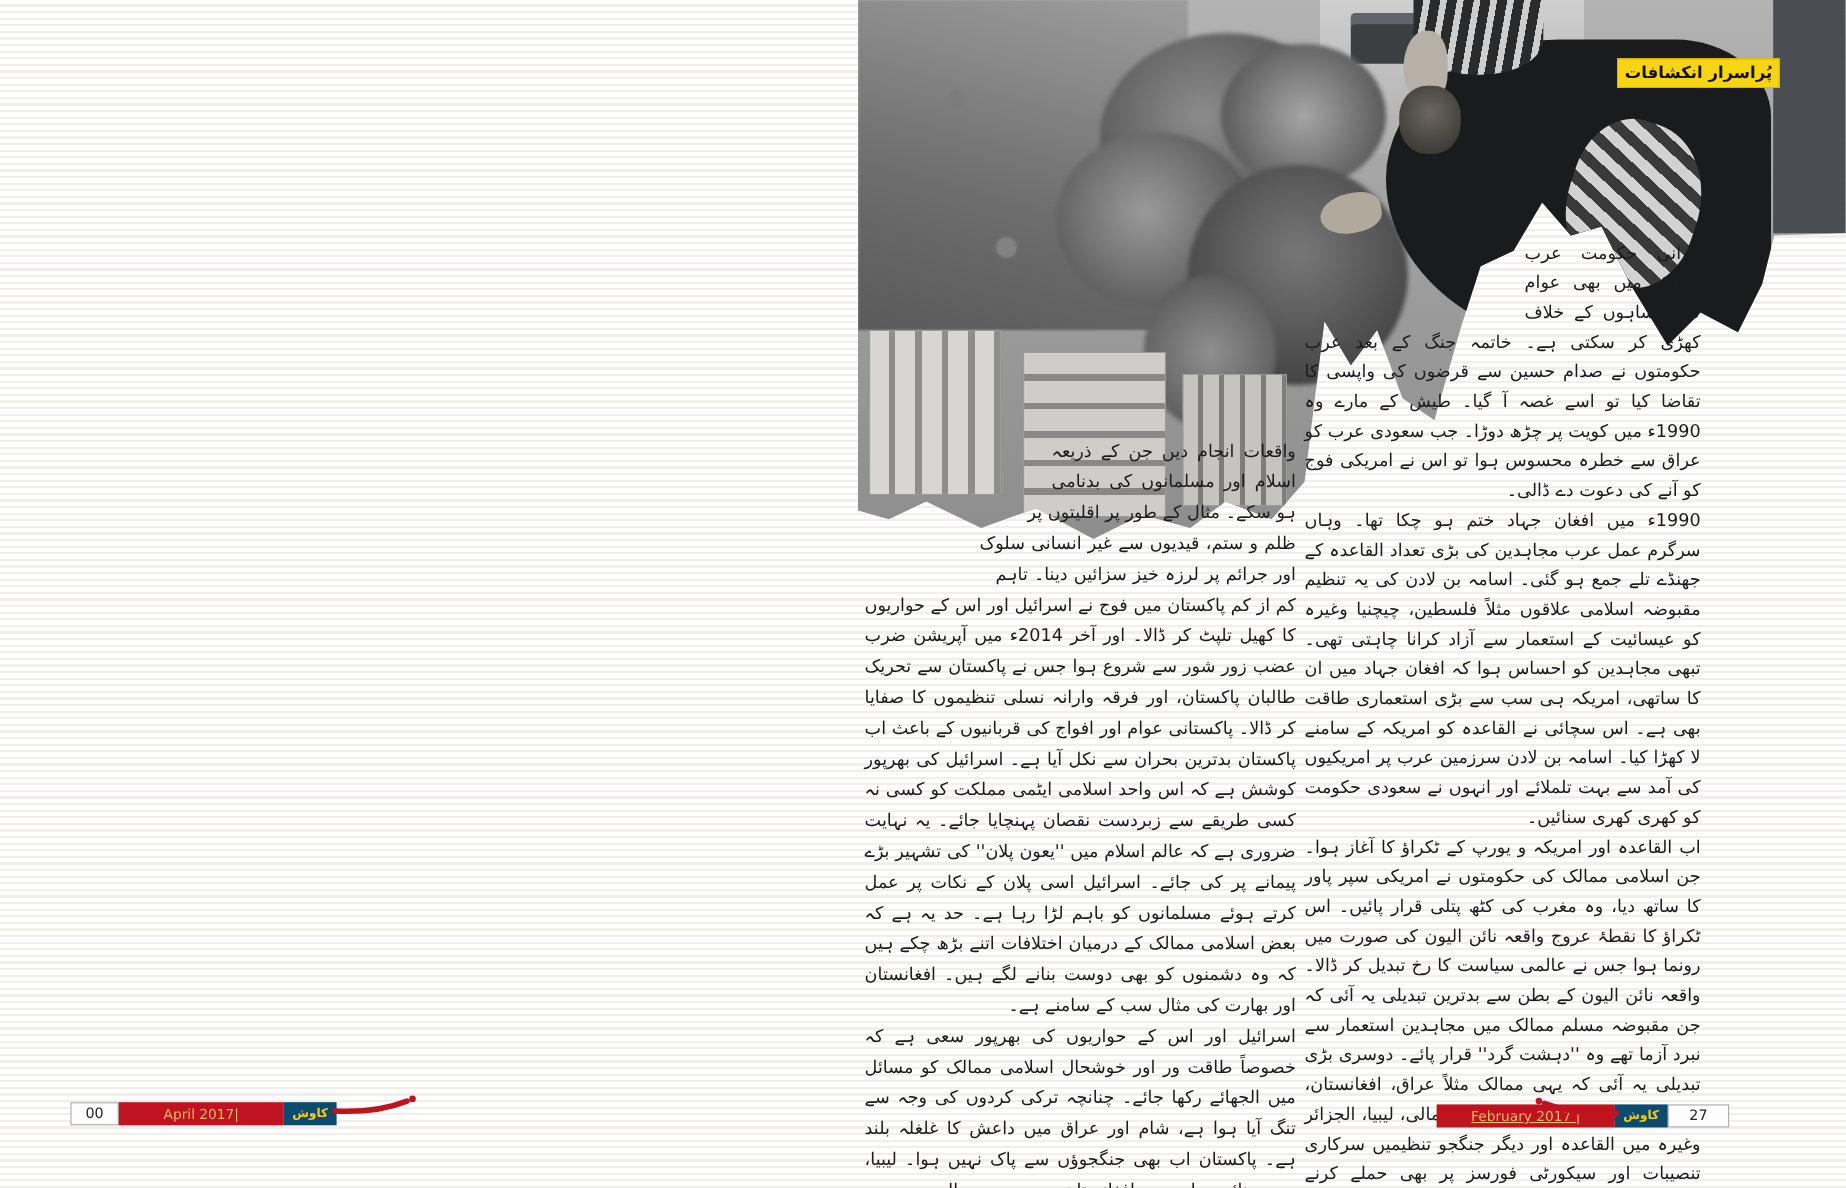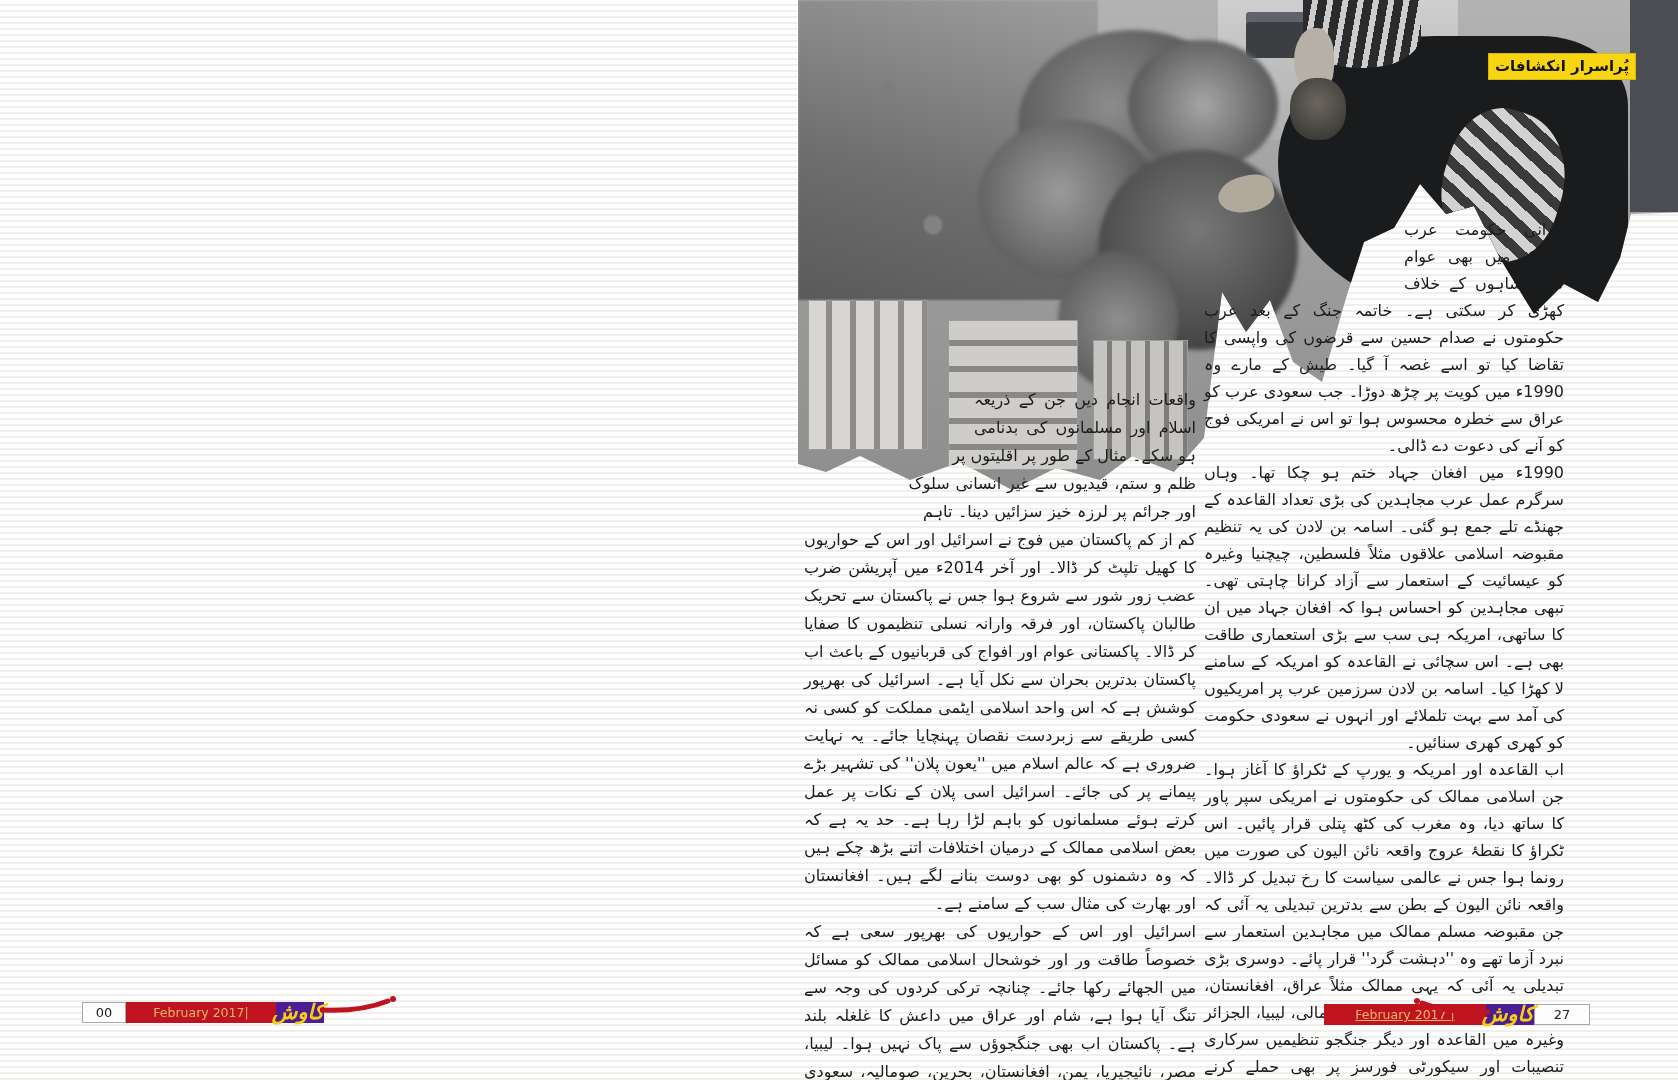--- a/index.html
+++ b/index.html
@@ -3,21 +3,21 @@
 <meta charset="utf-8">
 <style>
   html,body{margin:0;padding:0;}
   body{
     width:1678px;height:1080px;position:relative;overflow:hidden;
     background:
       repeating-linear-gradient(to bottom,#ffffff 0px,#ffffff 4px,#f1efec 4px,#f1efec 6px);
     font-family:"DejaVu Sans","Liberation Sans",sans-serif;
     color:#161616;
   }
-  .spread{position:absolute;inset:0;margin-left:18px;}
+  .spread{position:absolute;inset:0;}
 
   
   .photo{
     position:absolute;left:780px;top:0;width:898px;height:500px;
     background:linear-gradient(180deg,#b3b3b3 0%,#9b9b9b 55%,#8d8d8d 100%);
     clip-path:polygon(0px 0px,898px 0px,898px 212px,833px 214px,822px 258px,800px 302px,
       766px 284px,736px 314px,703px 260px,676px 206px,648px 214px,622px 184px,596px 228px,
       566px 242px,548px 298px,524px 382px,495px 362px,472px 300px,448px 332px,424px 292px,
       406px 438px,376px 472px,334px 456px,302px 480px,258px 468px,214px 490px,162px 462px,
       112px 480px,62px 456px,28px 472px,0px 464px);
@@ -73,39 +73,39 @@
     position:absolute;left:1470px;top:53px;width:148px;height:27px;
     background:#f7d512;color:#151210;font-weight:bold;font-size:15px;
     line-height:27px;text-align:center;direction:rtl;
     box-shadow:0 0 0 1px #d8b70c inset;
   }
 
   
   .col{position:absolute;direction:rtl;text-align:justify;font-size:16px;color:#1b1b1b;}
   .col p{margin:0;}
   .col-right{left:1186px;top:216px;width:360px;height:748px;line-height:27px;}
-  .col-left{left:786px;top:386px;width:392px;height:568px;line-height:28px;}
+  .col-left{left:786px;top:396px;width:392px;height:568px;line-height:28px;}
   .spacer{float:left;}
   .sp-a{width:200px;height:56px;}
   .sp-b{width:170px;height:140px;shape-outside:polygon(0 0,100% 0,100% 30%,55% 65%,70% 100%,0 100%);}
 
   
   .footer{position:absolute;height:21px;display:flex;align-items:stretch;}
   .footer-left{left:64px;top:1002px;}
   .footer-right{left:1306px;top:1004px;}
   .pagebox{background:#fdfdfd;border:1px solid #a9a9a9;color:#222;
     font-size:13px;line-height:19px;text-align:center;}
   .pagebox.left{width:42px;}
   .pagebox.right{width:54px;}
   .redbar{background:#c01320;color:#e5b96a;font-size:12.5px;line-height:21px;
     text-align:center;}
   .redbar.left{width:150px;}
   .redbar.right{width:162px;text-decoration:underline;}
-  .logo{position:relative;width:48px;background:#4c1d95;color:#f7cf12;
-    font-weight:bold;font-size:21px;line-height:20px;text-align:center;direction:rtl;font-style:italic;}
+  .logo{position:relative;width:48px;background:#0c4a6e;color:#f7cf12;
+    font-weight:bold;font-size:11px;line-height:20px;text-align:center;direction:rtl;}
   .swoosh{position:absolute;top:-8px;pointer-events:none;}
   .swoosh.left{left:44px;}
   .swoosh.right{right:44px;transform:scaleX(-1);}
 </style>
 </head>
 <body>
 
 <div class="spread">
 
   <div class="photo" role="img" aria-label="جنگ کا منظر: دھوئیں کا بادل، تباہ شدہ عمارتیں، روتا ہوا شخص اور ٹرک">
@@ -140,21 +140,21 @@
   </div>
 
   <div class="col col-left">
     <div class="spacer sp-b"></div>
     <p>واقعات انجام دیں جن کے ذریعہ اسلام اور مسلمانوں کی بدنامی ہو سکے۔ مثال کے طور پر اقلیتوں پر ظلم و ستم، قیدیوں سے غیر انسانی سلوک اور جرائم پر لرزہ خیز سزائیں دینا۔ تاہم کم از کم پاکستان میں فوج نے اسرائیل اور اس کے حواریوں کا کھیل تلپٹ کر ڈالا۔ اور آخر 2014ء میں آپریشن ضرب عضب زور شور سے شروع ہوا جس نے پاکستان سے تحریک طالبان پاکستان، اور فرقہ وارانہ نسلی تنظیموں کا صفایا کر ڈالا۔ پاکستانی عوام اور افواج کی قربانیوں کے باعث اب پاکستان بدترین بحران سے نکل آیا ہے۔ اسرائیل کی بھرپور کوشش ہے کہ اس واحد اسلامی ایٹمی مملکت کو کسی نہ کسی طریقے سے زبردست نقصان پہنچایا جائے۔ یہ نہایت ضروری ہے کہ عالم اسلام میں ''یعون پلان'' کی تشہیر بڑے پیمانے پر کی جائے۔ اسرائیل اسی پلان کے نکات پر عمل کرتے ہوئے مسلمانوں کو باہم لڑا رہا ہے۔ حد یہ ہے کہ بعض اسلامی ممالک کے درمیان اختلافات اتنے بڑھ چکے ہیں کہ وہ دشمنوں کو بھی دوست بنانے لگے ہیں۔ افغانستان اور بھارت کی مثال سب کے سامنے ہے۔</p>
     <p>اسرائیل اور اس کے حواریوں کی بھرپور سعی ہے کہ خصوصاً طاقت ور اور خوشحال اسلامی ممالک کو مسائل میں الجھائے رکھا جائے۔ چنانچہ ترکی کردوں کی وجہ سے تنگ آیا ہوا ہے، شام اور عراق میں داعش کا غلغلہ بلند ہے۔ پاکستان اب بھی جنگجوؤں سے پاک نہیں ہوا۔ لیبیا، مصر، نائیجیریا، یمن، افغانستان، بحرین، صومالیہ، سعودی عرب، ایران، تیونس وغیرہ بھی فرقہ وارانہ، سیاسی یا نسلی مسائل میں گرفتار اور ترقی و خوشحالی سے کوسوں دور ہیں۔ دور جدید کے مسلمان صرف اتحاد و یکجہتی سے اغیار کی سازشوں کا مقابلہ کر سکتے ہیں۔ حقیقت میں مسلمانوں کے اتحاد اسلام کی بہت بڑی خصوصیت ہے۔ نبی کریم صلی اللہ علیہ وسلم نے فرمایا ہے ''امت ایک جسم کے مانند ہے۔ (اسی لیے) جب آنکھ یا سر میں تکلیف ہو تو، پورا بدن درد محسوس کرتا ہے۔'' اسی طرح قرآن پاک میں مسلمانوں کو حکم دیا گیا ہے: ''اور تم سب مل کر اللہ کی رسی کو مضبوطی سے تھام لو اور تفرقہ مت ڈالو''۔ ایک قول صادق ہے کہ چڑیاں یکجا ہو کر شیر کی کھال کھینچ سکتی ہیں۔ آج بھی اسلامی ممالک آپس کے اختلاف بھلا کر یکجا ہو جائیں، تو امت مسلمہ پھر دنیا میں ایک بڑی طاقت کا روپ دھار سکتی ہے۔ فی الوقت ''یعون پلان'' کے کارندے خفیہ و عیاں طور پر مسلمانوں میں زیادہ سے زیادہ اختلافات پیدا کرنے پر تلے ہوئے ہیں۔ ان کی پہچان و شناخت وقت کی اہم ترین ضرورت بن چکی ہے۔</p>
   </div>
 
   <div class="footer footer-left">
     <div class="pagebox left">00</div>
-    <div class="redbar left">February 2017|</div>
+    <div class="redbar left">April 2017|</div>
     <div class="logo">
       <span>کاوش</span>
       <svg class="swoosh left" width="78" height="20" viewBox="0 0 78 20">
         <path d="M2 16 Q40 18 68 7" stroke="#c01320" stroke-width="5" fill="none" stroke-linecap="round"></path>
         <circle cx="73" cy="5" r="3" fill="#c01320"></circle>
       </svg>
     </div>
   </div>
 
   <div class="footer footer-right">

